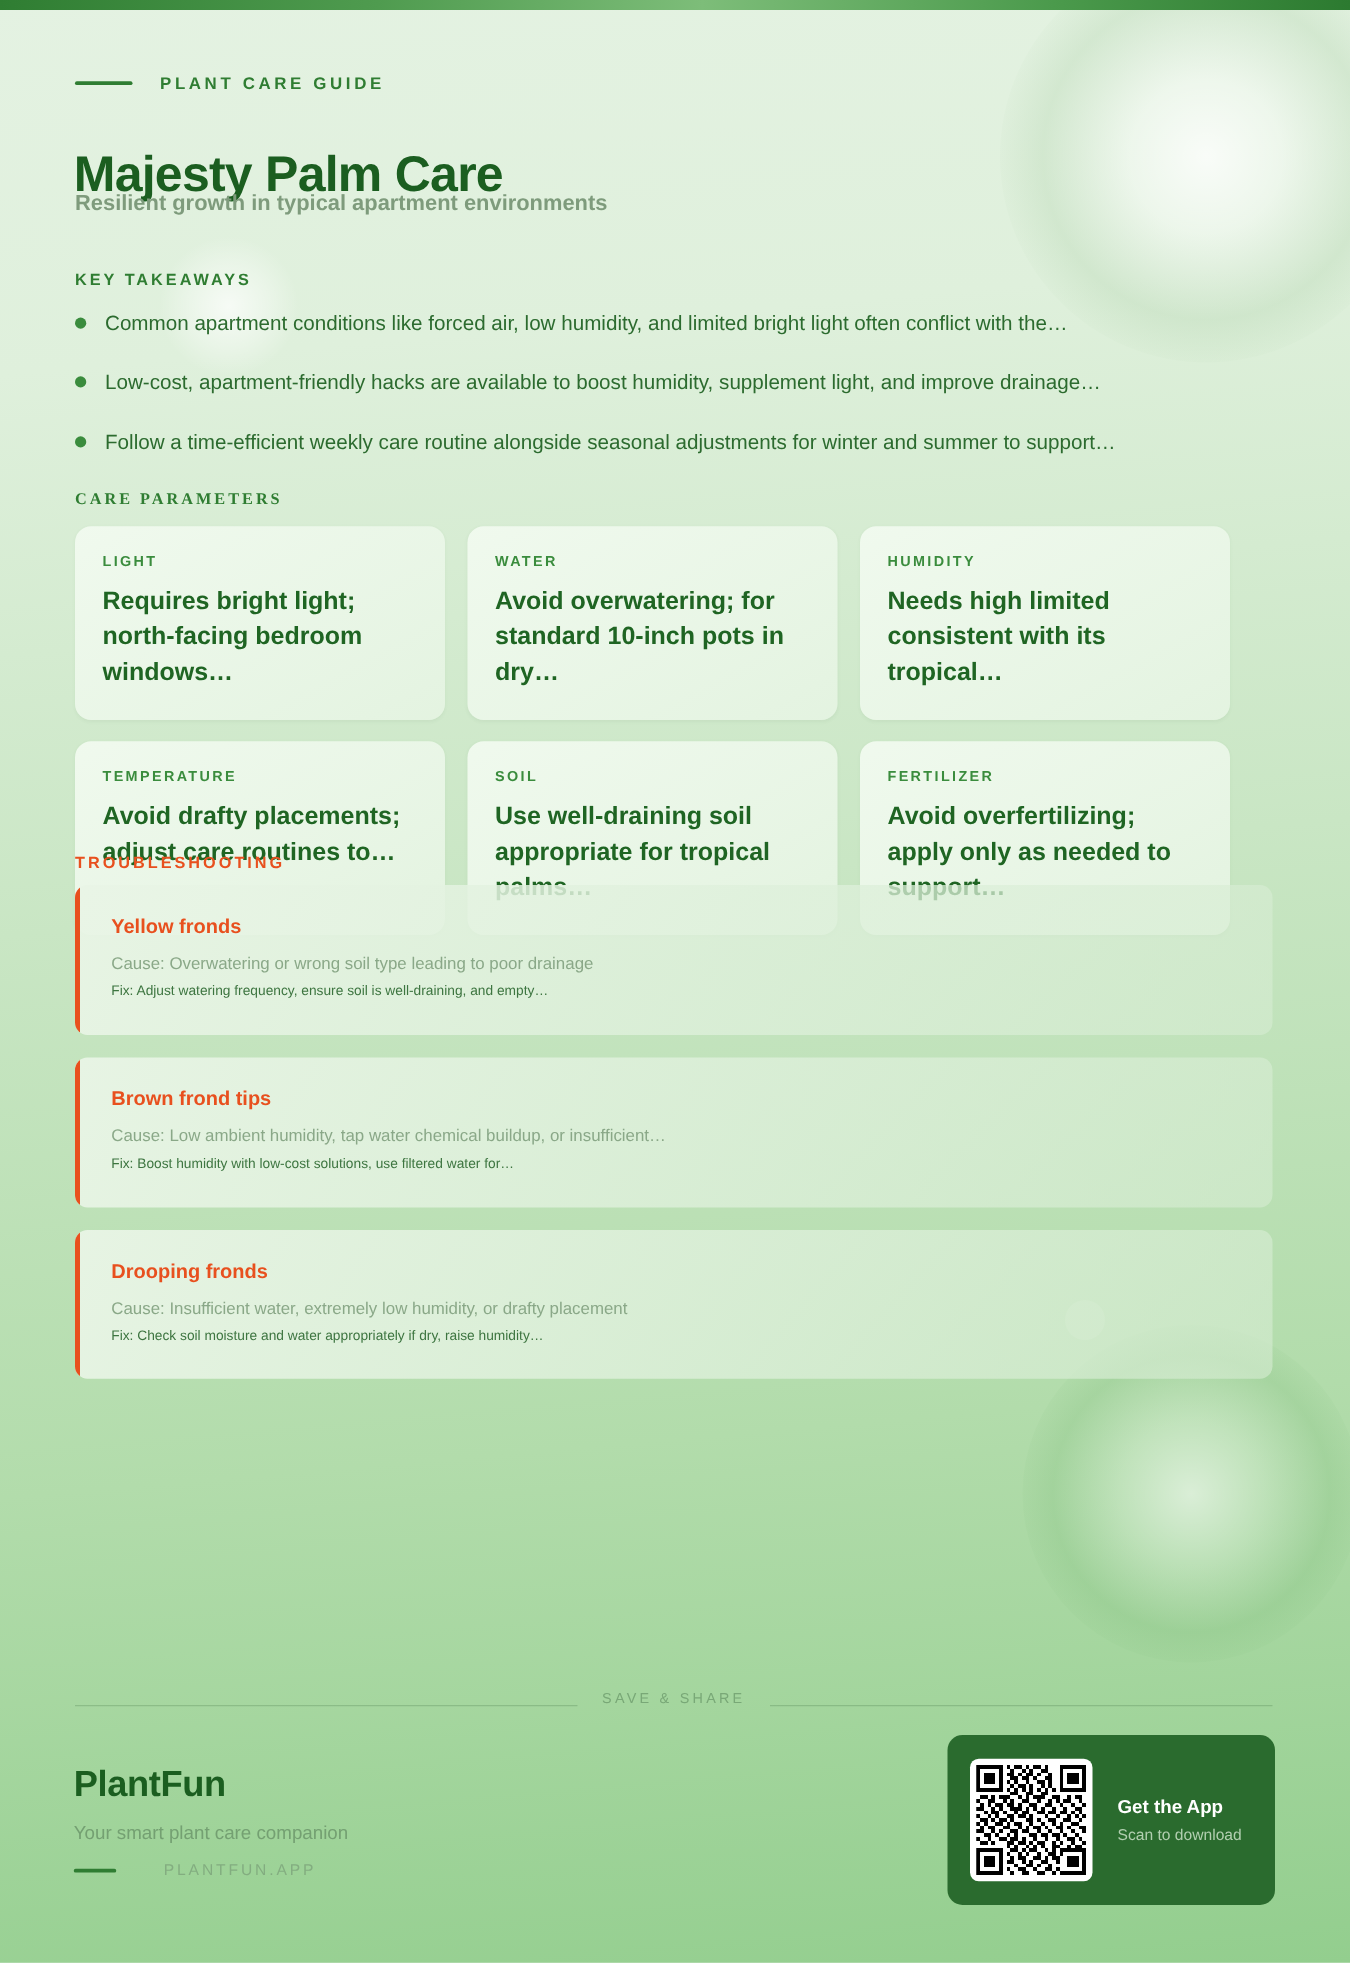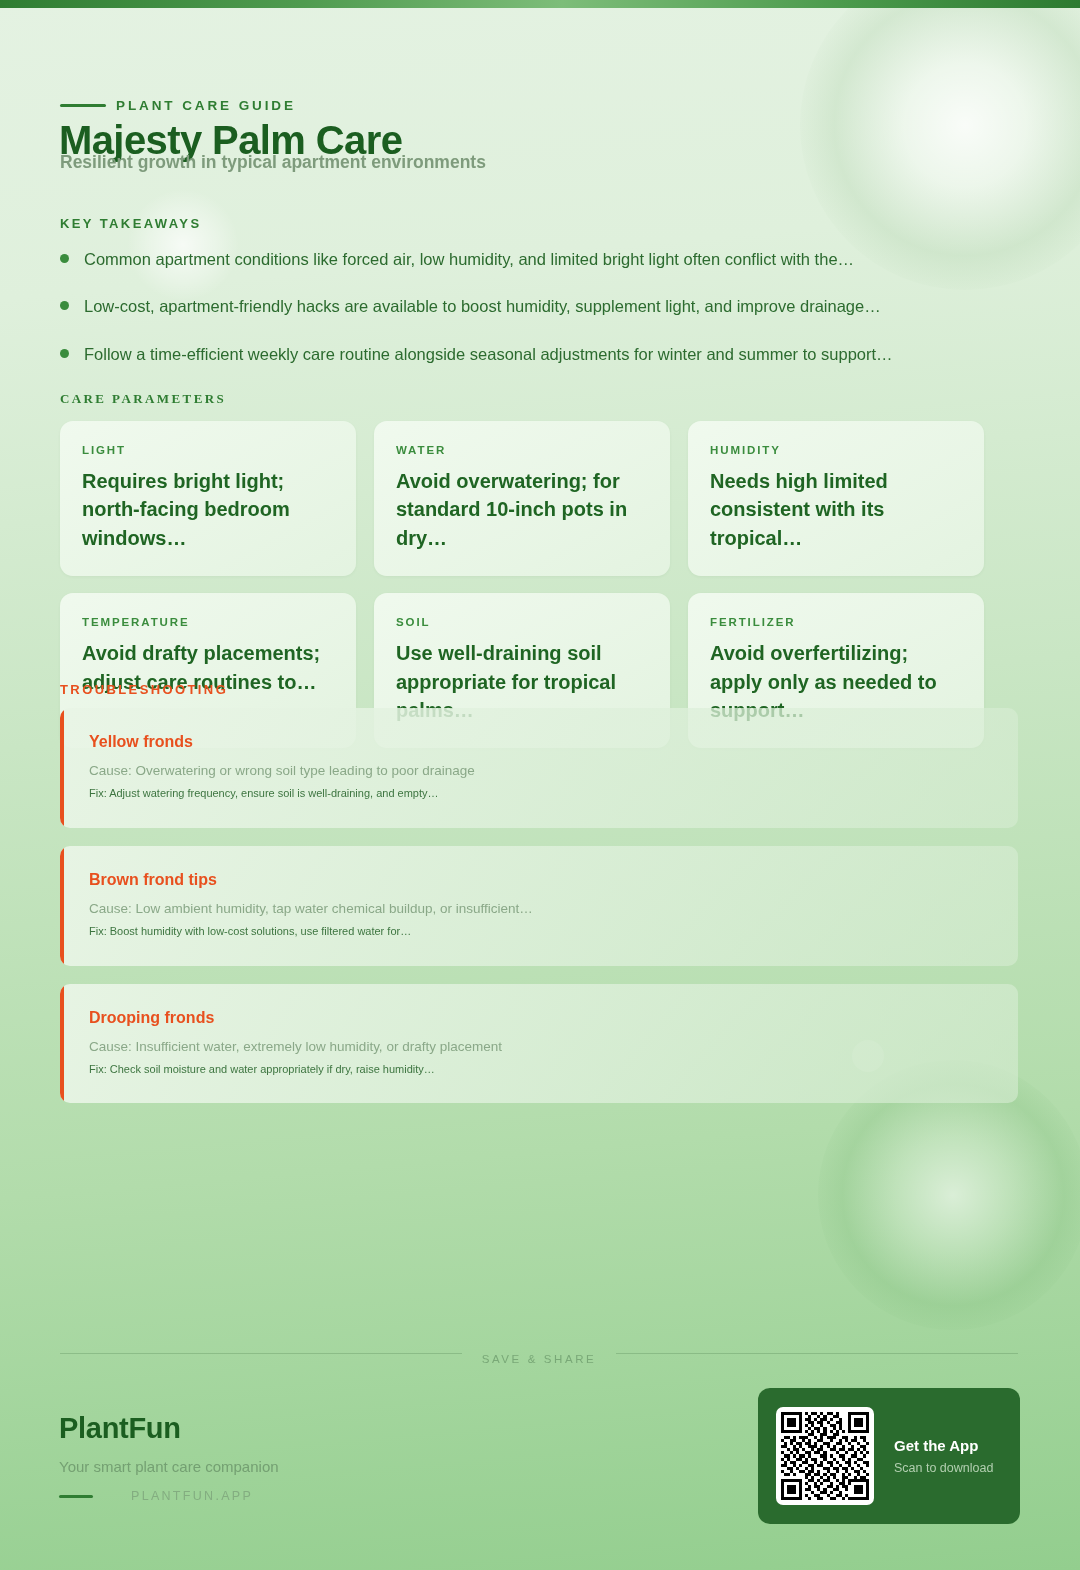--- a/index.html
+++ b/index.html
@@ -67,22 +67,21 @@
     position: relative;
     z-index: 2;
   }
 
   
   .eyebrow-row {
     position: absolute;
     top: 59px; left: 60px;
     display: flex;
     align-items: center;
-    gap: 10px;
-    margin-top: 39px;
+    gap: 22px;
   }
   .eyebrow-line {
     width: 46px;
     height: 3px;
     background: #2f7d32;
     border-radius: 2px;
   }
   .eyebrow-text {
     font-size: 13.5px;
     font-weight: bold;
@@ -213,21 +212,21 @@
     color: #3d7540;
     line-height: 1.5;
   }
 
   
   .divider {
     position: absolute;
     top: 1353px; left: 60px;
     width: 958px;
     display: flex;
-    align-items: flex-start;
+    align-items: flex-end;
     gap: 20px;
   }
   .divider-rule {
     flex: 1 1 auto;
     height: 1px;
     background: rgba(80,130,80,0.30);
   }
   .divider-text {
     font-size: 11.5px;
     letter-spacing: 2.6px;

